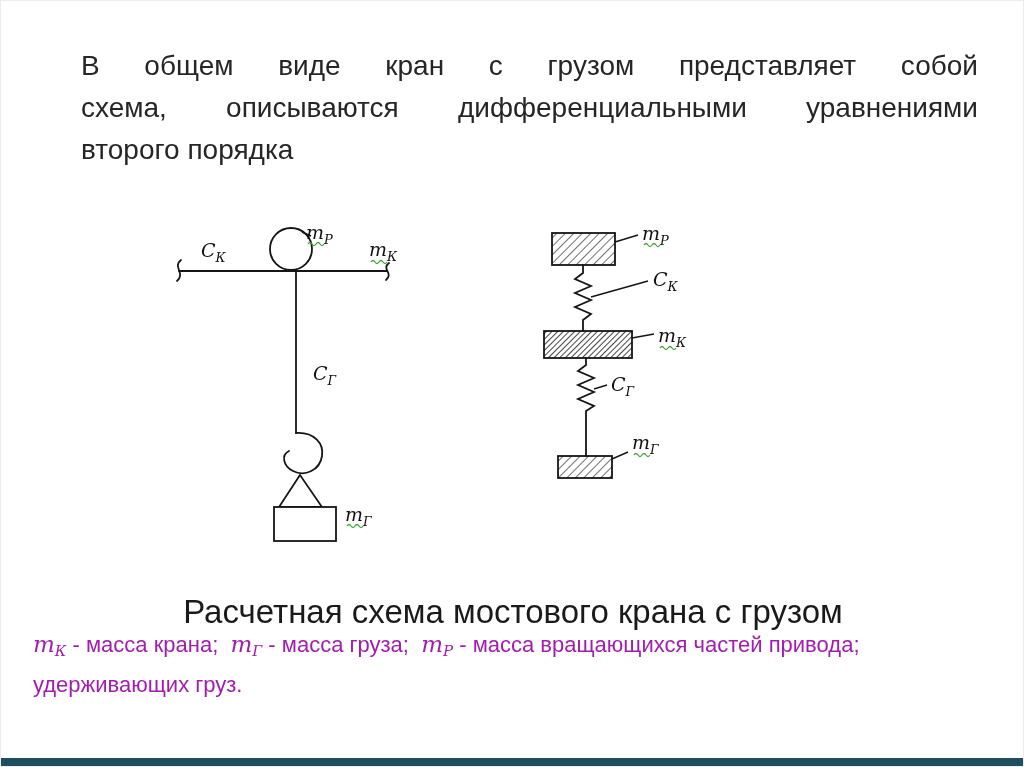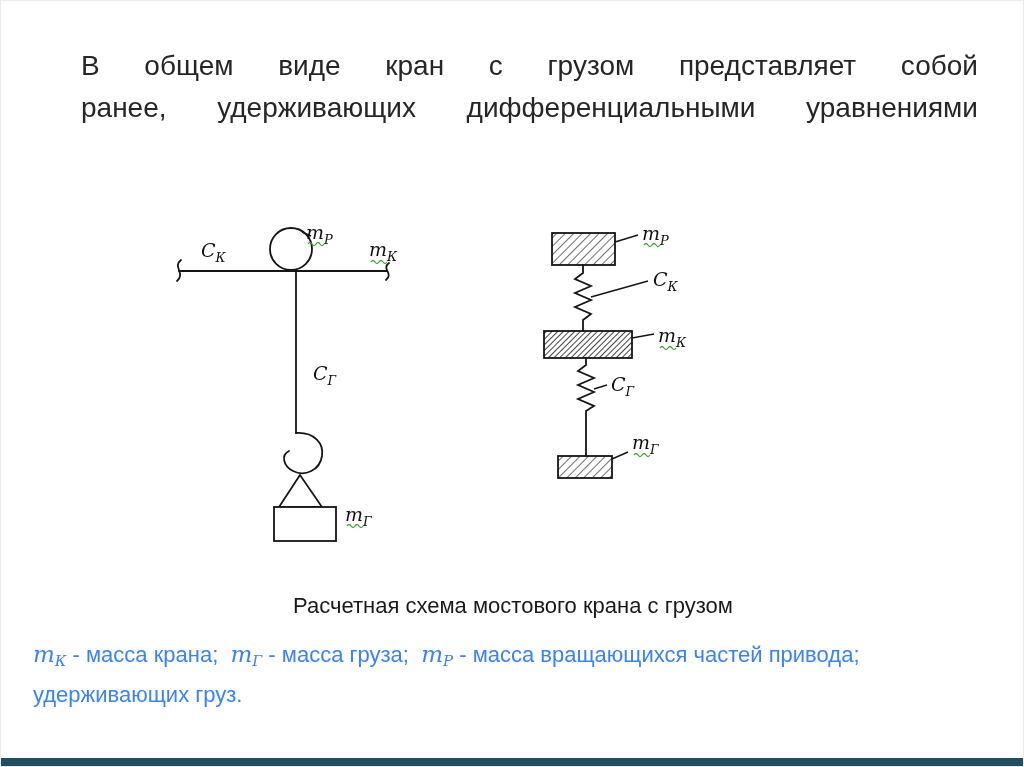--- a/index.html
+++ b/index.html
@@ -27,31 +27,30 @@
   .intro-line.last { text-align: left; text-align-last: left; }
 
   .fig-left  { position: absolute; left: 168px; top: 222px; }
   .fig-right { position: absolute; left: 540px; top: 222px; }
 
   .caption {
     position: absolute;
     left: 0; top: 592px;
     width: 1024px;
     text-align: center;
-    font-size: 22px;
+    font-size: 33px;
     color: #1a1a1a;
   }
   .legend {
     position: absolute;
     left: 32px; top: 627px;
     width: 965px;
     font-size: 22px;
     line-height: 33px;
-    color: #3b82f6;
-    margin-top: 10px;
+    color: #a21caf;
   }
   .legend-line { white-space: pre-wrap; }
   .seg { font-family: "Liberation Sans", sans-serif; }
   .seg-var {
     font-family: "DejaVu Serif", serif;
     font-style: italic;
     font-size: 23px;
   }
   .seg-sub {
     font-family: "DejaVu Serif", serif;
@@ -77,21 +76,22 @@
   }
   svg tspan.sub { font-size: 13px; }
 </style>
 </head>
 <body>
 
 <div class="slide">
 
   <div class="intro">
     <div class="intro-line">В общем виде кран с грузом представляет собой</div>
-    <div class="intro-line">ранее, удерживающих дифференциальными уравнениями</div>
+    <div class="intro-line">схема, описываются дифференциальными уравнениями</div>
+    <div class="intro-line last">второго порядка</div>
   </div>
 
   <svg class="fig-left" width="240" height="330" viewBox="0 0 240 330">
     <path class="stroke" d="M 12 37 C 3 44 17 50 8 58"></path>
     <line class="stroke" x1="10" y1="48" x2="218" y2="48"></line>
     <path class="stroke" d="M 220 40 C 212 46 225 50 217 57"></path>
     <circle class="stroke" cx="122" cy="26" r="21"></circle>
     <line class="thin" x1="133" y1="9" x2="142" y2="13"></line>
     <line class="stroke" x1="127" y1="47" x2="127" y2="210"></line>
     <path class="stroke" d="M 127 210 C 146 209 155 221 153 233 C 151 247 136 254 124 248 C 114 243 112 232 120 228"></path>

